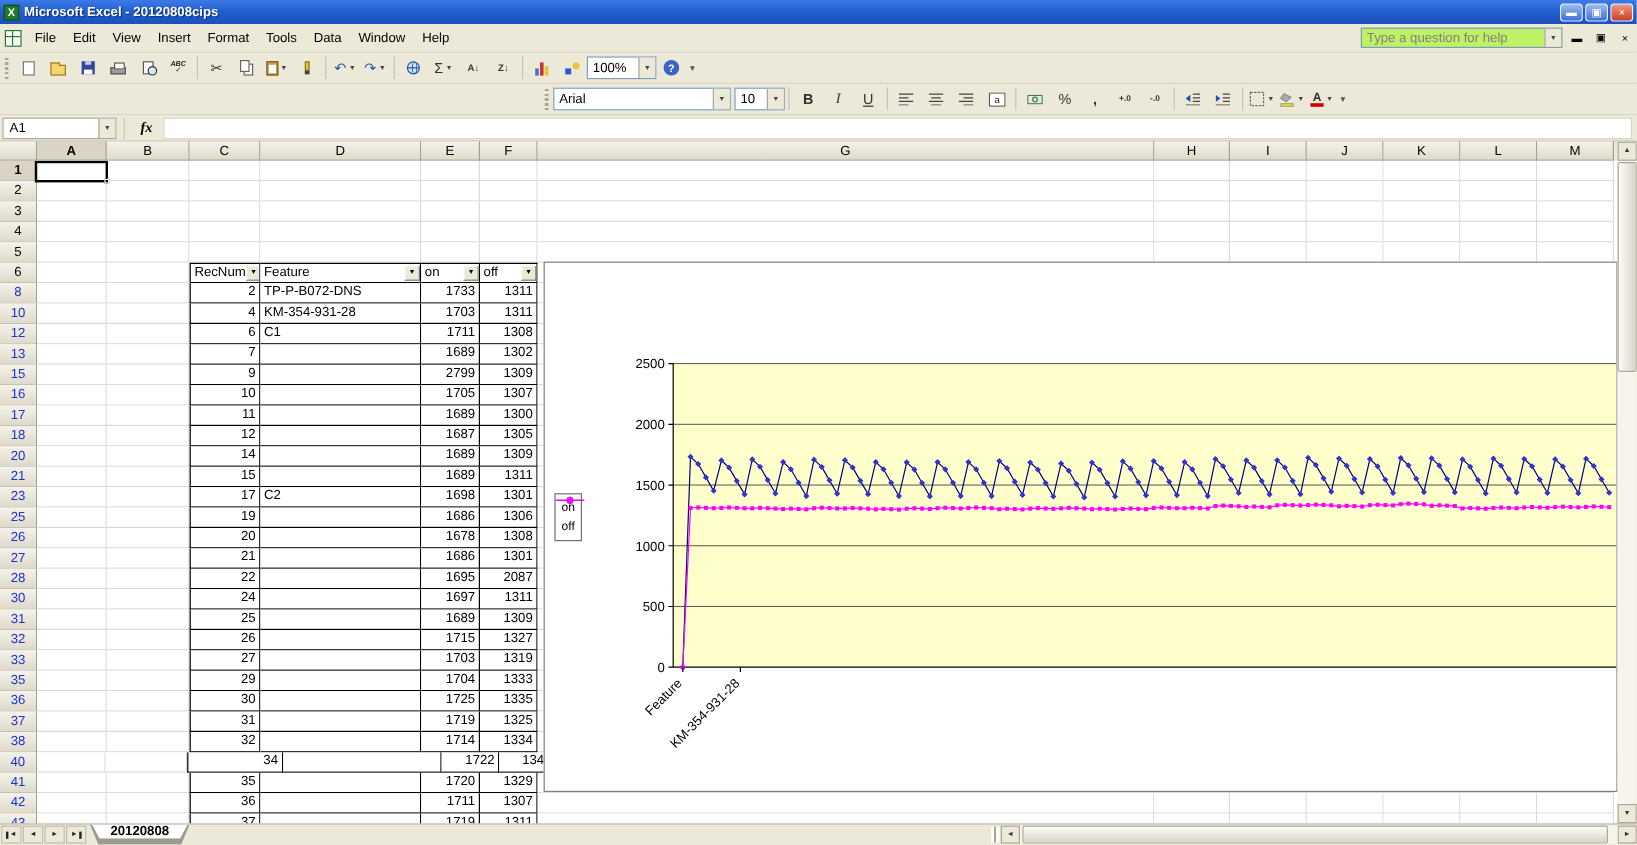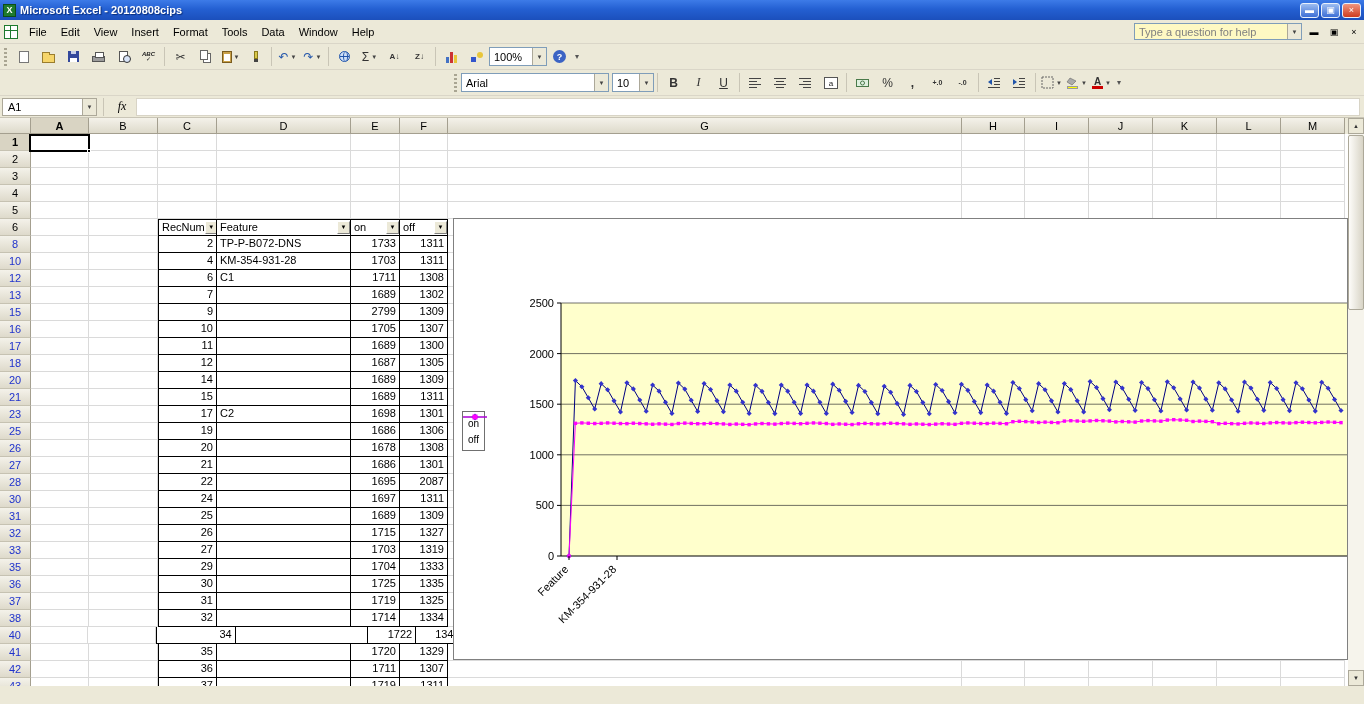--- a/index.html
+++ b/index.html
@@ -18,21 +18,21 @@
     display:flex; align-items:center; justify-content:center; background:linear-gradient(#9CBCF0,#3D6FD6); }
   .win-btn.close { background:linear-gradient(#F09680,#CE3C1F); }
 
   
   .menubar { height:24px; display:flex; align-items:center; background:#ECE9D8; border-bottom:1px solid #DAD6C8; padding:0 2px; }
   .wb-icon { width:14px; height:14px; background:#fff; border:1px solid #1E7A2E; margin:0 4px 0 2px; position:relative; }
   .wb-icon::before { content:""; position:absolute; left:0; top:4px; right:0; height:1px; background:#1E7A2E; }
   .wb-icon::after  { content:""; position:absolute; top:0; left:5px; bottom:0; width:1px; background:#1E7A2E; }
   .menu-item { padding:4px 7px; color:#000; }
   .menu-right { margin-left:auto; display:flex; align-items:center; gap:4px; }
-  .question-box { width:168px; height:17px; background:#fef9c3; border:1px solid #7F9DB9; color:#808080;
+  .question-box { width:168px; height:17px; background:#bef264; border:1px solid #7F9DB9; color:#808080;
     display:flex; align-items:center; padding-left:4px; }
   .qb-arrow { margin-left:auto; width:14px; height:15px; background:#ECE9D8; border-left:1px solid #ACA899;
     display:flex; align-items:center; justify-content:center; font-size:6px; color:#444; }
   .doc-btn { width:16px; height:14px; display:flex; align-items:center; justify-content:center; font-size:9px; color:#000; }
 
   
   .toolbar { height:26px; display:flex; align-items:center; background:#ECE9D8; border-bottom:1px solid #DAD6C8; padding:0 2px; }
   .grip { width:3px; height:18px; margin:0 4px 0 2px;
     background:repeating-linear-gradient(180deg,#A9A592 0 2px,transparent 2px 4px); }
   .tb { min-width:23px; height:21px; display:inline-flex; align-items:center; justify-content:center;
@@ -75,21 +75,21 @@
   .ic-fontcolor i { display:block; width:11px; height:3px; background:#CC0000; }
   .ic-fill-bar { display:block; width:11px; height:3px; background:#FFFF00; border:1px solid #999; }
   .tinytxt { font-size:8px; font-weight:bold; letter-spacing:0; }
 
   
   .formulabar { height:22px; display:flex; align-items:center; background:#ECE9D8; border-bottom:1px solid #C9C5B6; padding:0 2px; }
   .namebox { width:95px; height:18px; background:#fff; border:1px solid #ACA899; display:flex; align-items:center; padding-left:5px; }
   .nb-arrow { margin-left:auto; width:14px; height:16px; background:#ECE9D8; border-left:1px solid #ACA899;
     display:flex; align-items:center; justify-content:center; font-size:6px; color:#444; }
   .fbar-sep { width:1px; height:18px; background:#C9C5B6; margin:0 6px; }
-  .fx { font-family:"Liberation Serif",serif; font-style:italic; font-weight:normal; font-size:12px; width:24px; text-align:center; }
+  .fx { font-family:"Liberation Serif",serif; font-style:italic; font-weight:bold; font-size:12px; width:24px; text-align:center; }
   .formula-input { flex:1; height:18px; background:#fff; border:1px solid #D8D4C6; margin:0 2px; }
 
   
   .colheaders { display:flex; height:16px; width:1348px; }
   .corner, .colcell { background:linear-gradient(#F4F2EA,#DEDACB); border-right:1px solid #A49F8F; border-bottom:1px solid #A49F8F;
     display:flex; align-items:center; justify-content:center; height:16px; font-size:11px; color:#000; }
   .corner { width:31px; }
   .colcell.hl, .rowhdr.hl { background:#D9D4C3; font-weight:bold; }
   .rowsbox { position:relative; width:1348px; height:552px; background:#fff; overflow:hidden; }
   .row { display:flex; height:17px; }
@@ -1201,20 +1201,34 @@
                 <line x1="0" y1="5" x2="24" y2="5" stroke="#FF00FF"></line>
                 <rect x="9.5" y="2.5" width="5" height="5" fill="#FF00FF"></rect>
               </svg>
               <span>off</span>
             </div>
           </div>
       </div>
     </div>
   </div>
 
+  <div class="tabbar">
+    <span class="tnav first">◄</span>
+    <span class="tnav">◄</span>
+    <span class="tnav">►</span>
+    <span class="tnav last">►</span>
+    <span class="tabouter" style="margin-left:3px;"><span class="tabinner">20120808</span></span>
+    <span class="tab-filler"></span>
+    <span class="tab-split"></span>
+    <span class="hs-btn">◄</span>
+    <span class="hs-track">
+        <span class="hs-thumb"></span>
+      </span>
+    <span class="hs-btn">►</span>
+  </div>
 
   <div class="vscroll">
     <div class="sbtn">▲</div>
     <div class="vtrack">
         <div class="vthumb"></div>
       </div>
     <div class="sbtn">▼</div>
   </div>
 
 </div>

